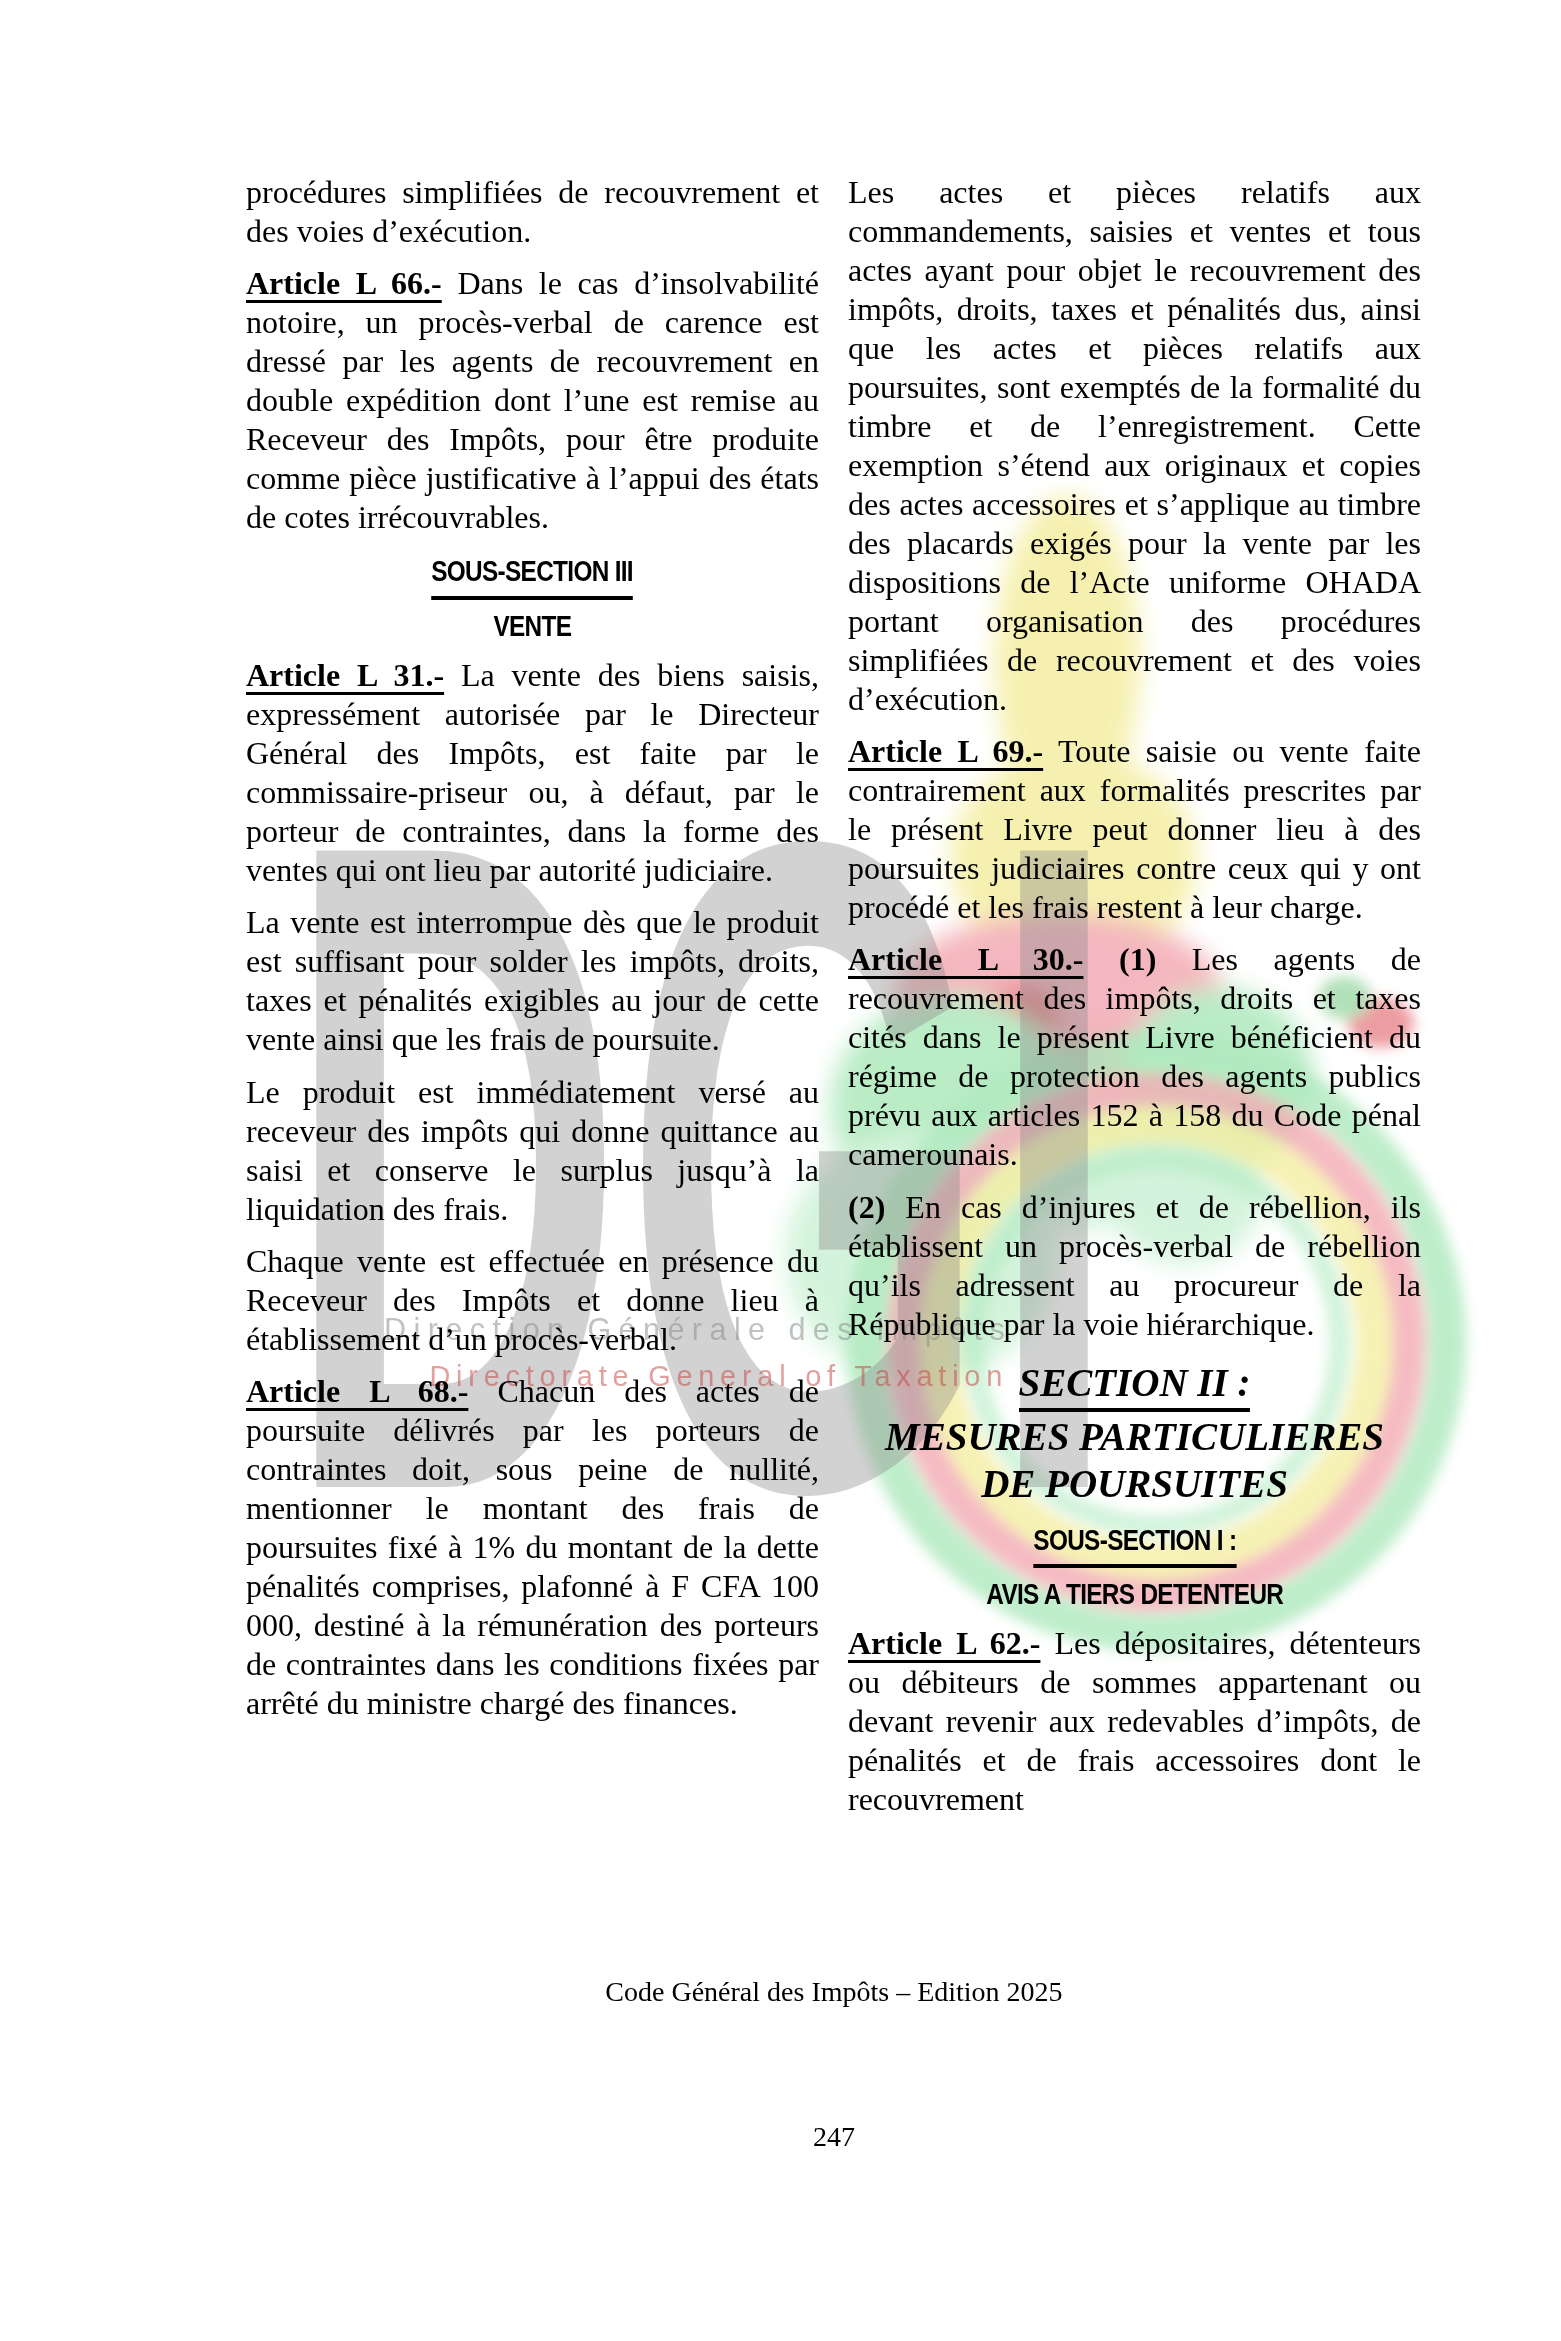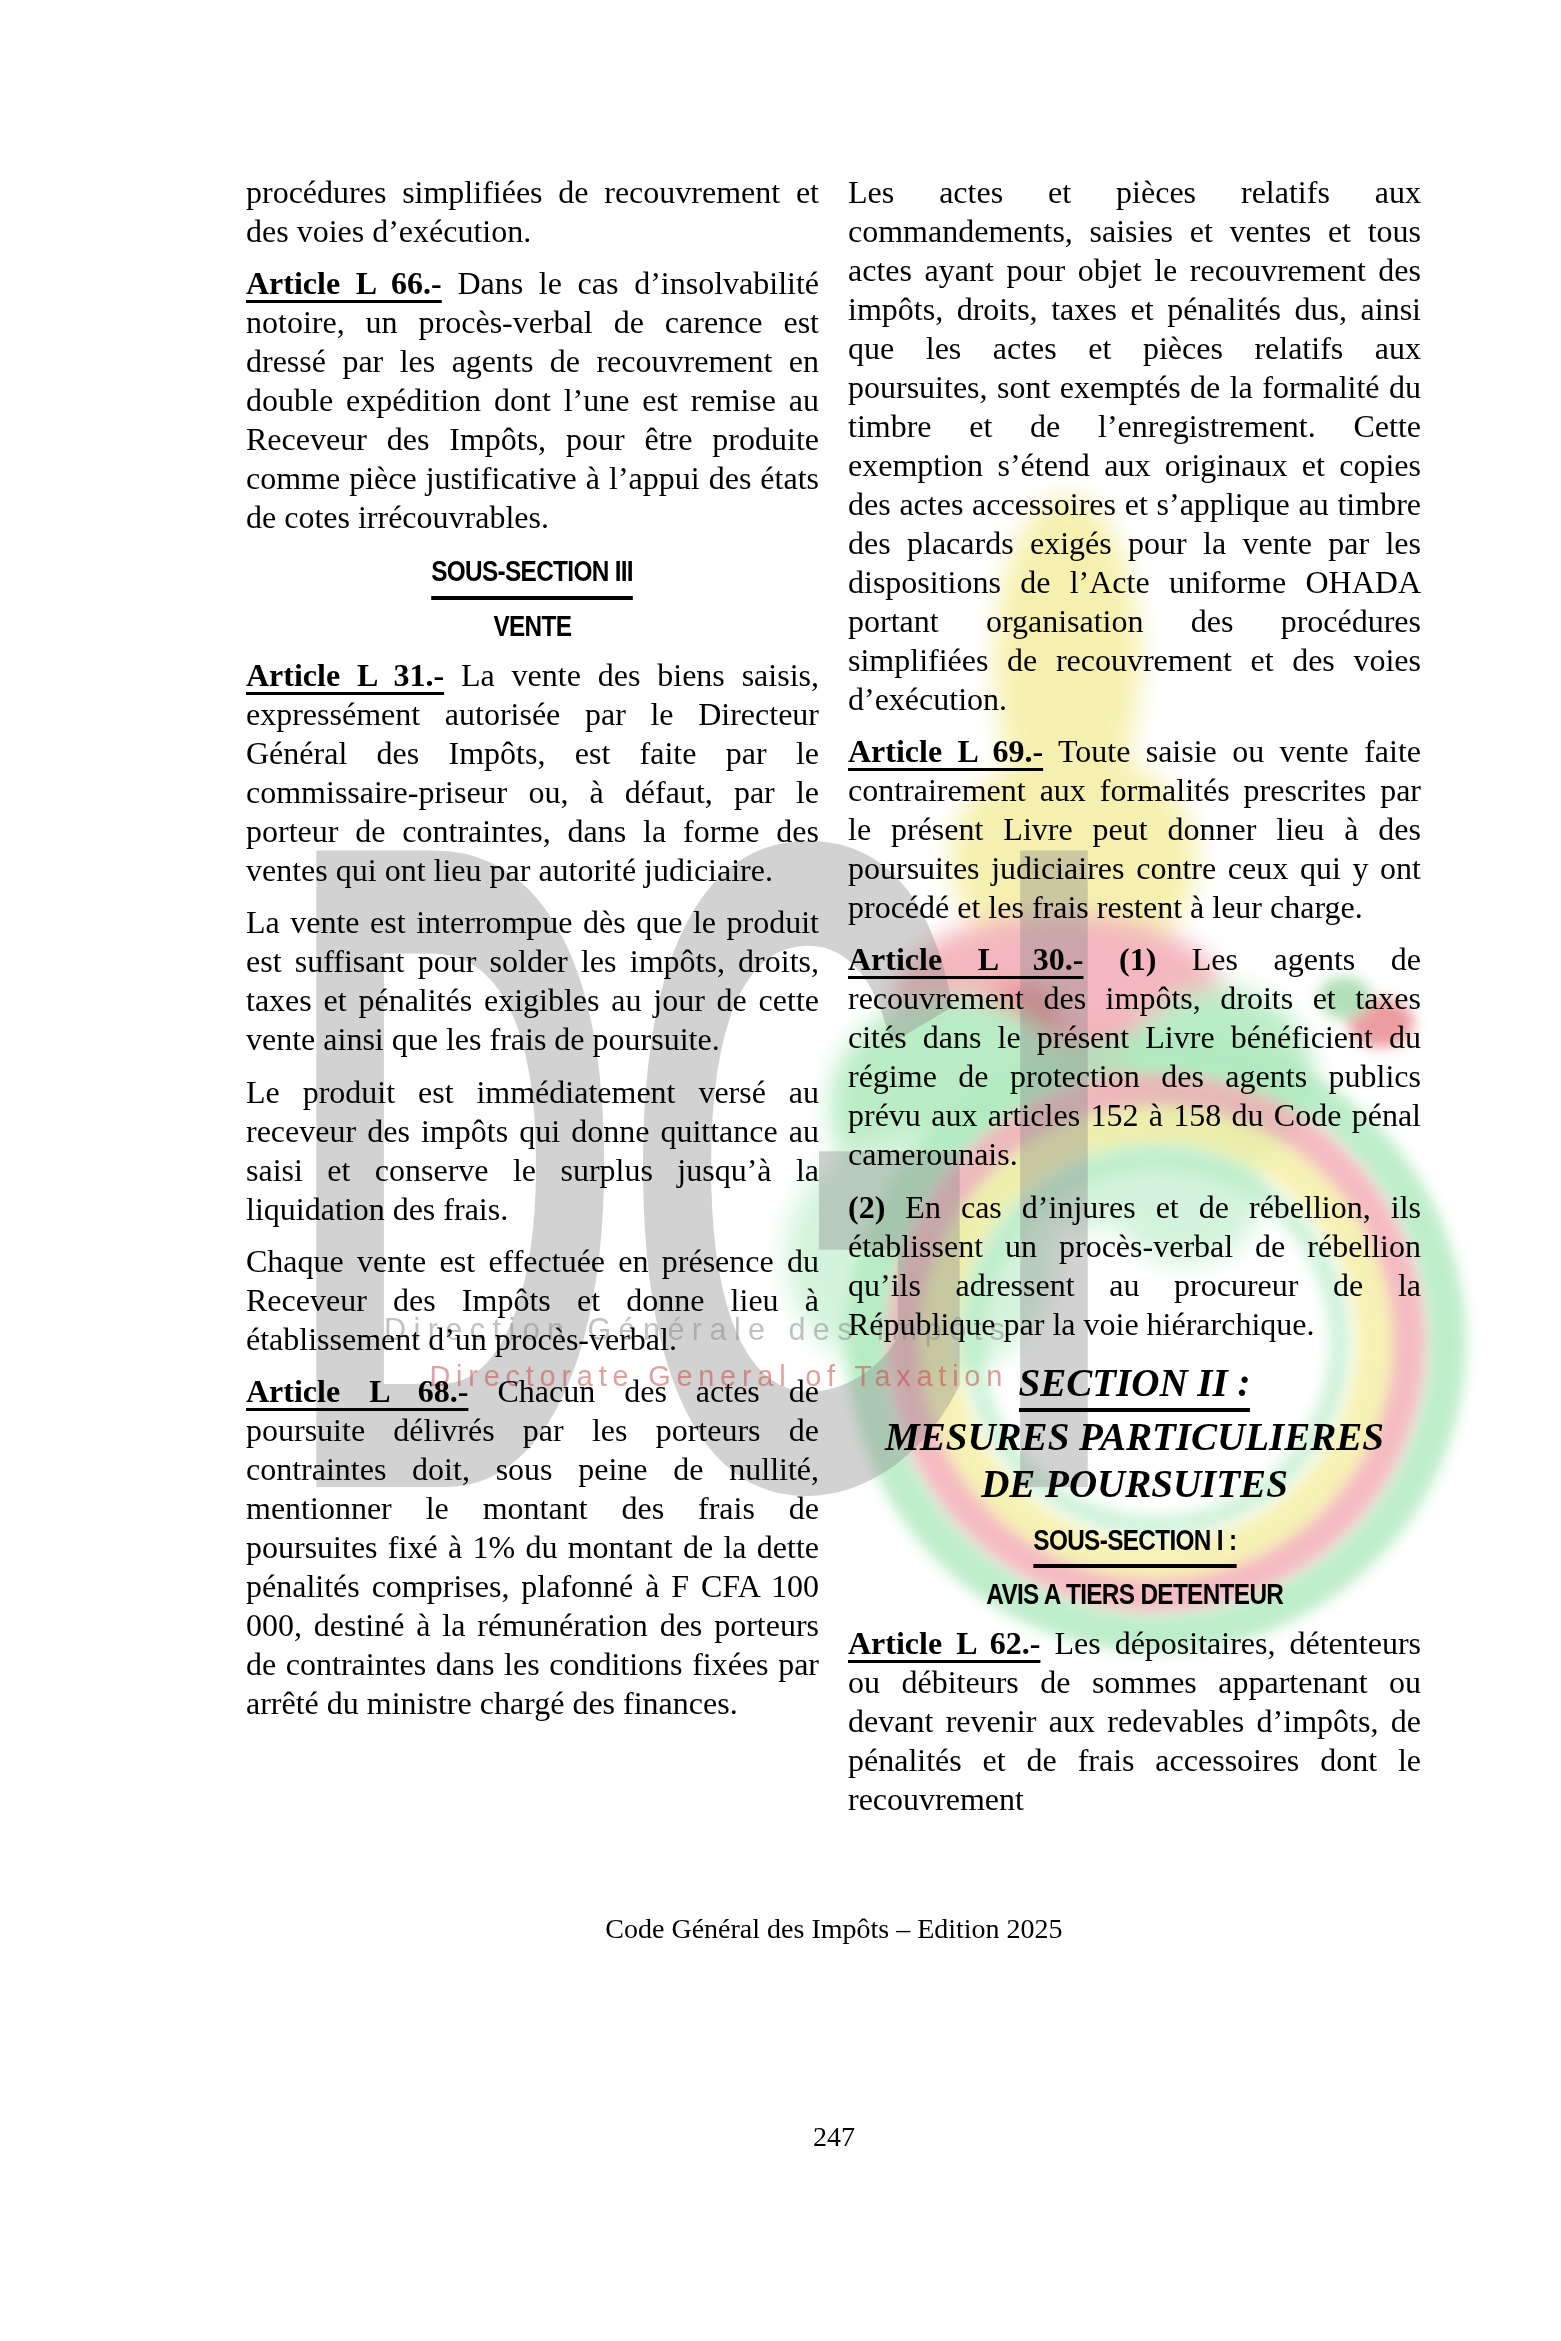--- a/index.html
+++ b/index.html
@@ -52,21 +52,21 @@
   }
   .hi.u .ln{display:inline-block;border-bottom:4.1px solid #000;padding-bottom:2.5px;}
   .hi.last{margin:0 0 3px 0;}
   .hi.mid{margin:0;}
   
   .footer, .pageno{
     position:absolute;left:246px;width:1176px;
     text-align:center;z-index:2;
     font-size:28px;line-height:33px;
   }
-  .footer{top:1912px;}
+  .footer{top:1975px;}
   .pageno{top:2120px;}
 </style>
 </head>
 <body>
 
 <div class="page">
 
   <svg class="wm" width="1561" height="2342" viewBox="0 0 1890 2835" aria-hidden="true">
     <defs>
       <filter id="blurA" x="-40%" y="-40%" width="180%" height="180%">

